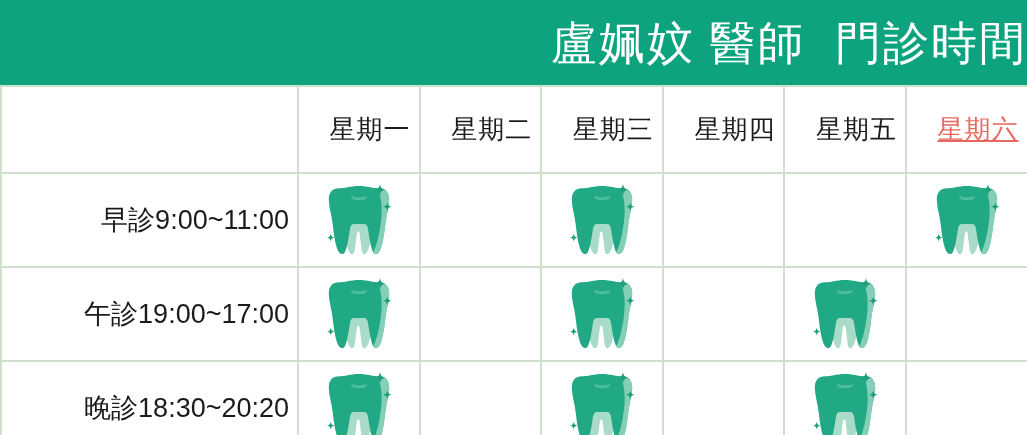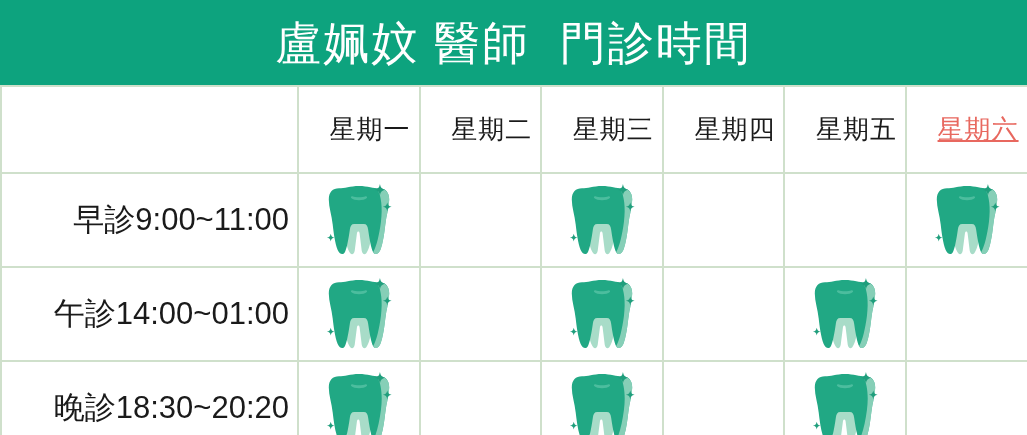--- a/index.html
+++ b/index.html
@@ -22,21 +22,21 @@
     flex-direction: column;
   }
 
   
   .title-banner {
     height: 85px;
     flex: 0 0 85px;
     background: #0da37e;
     display: flex;
     align-items: center;
-    justify-content: center;
+    justify-content: flex-end;
   }
   .title-text {
     color: #ffffff;
     font-size: 46px;
     line-height: 1;
     letter-spacing: 2px;
     white-space: pre;
     font-weight: 400;
   }
 
@@ -75,21 +75,21 @@
 
   .day-head {
     font-size: 26px;
     color: #1a1a1a;
     font-weight: 400;
     letter-spacing: 1px;
   }
   .day-head.weekend { color: #e8685f; text-decoration: underline; }
 
   .row-label {
-    font-size: 31px;
+    font-size: 27px;
     color: #1a1a1a;
     text-align: left;
     padding-left: 18px;
     letter-spacing: 0px;
     white-space: nowrap;
   }
 
   
   .slot-cell { position: relative; }
   .tooth-icon {
@@ -166,21 +166,21 @@
               <path d="M28 16.5 C31 19.5 41 19.5 44 16.5 C44.8 15.7 44 14.2 42.8 14.6 C39 15.9 33 15.9 29.2 14.6 C28 14.2 27.2 15.7 28 16.5 Z" fill="#4cbd9e"></path>
               <path d="M55.5 9 C58.5 14 60.5 26 58.5 41 C56.8 54 54 66 50.5 72 C52.5 75.5 56.2 74 58 69.5 C60.5 63 62 52.5 63 43.5 C64 34.5 67 26 67 18 C67 11.5 63.8 7.6 58.5 6.7 Z" fill="#a8dcc8" opacity="0.75"></path>
               <path d="M57.5 2 C58.3 6 59.4 7.1 63 7.9 C59.4 8.7 58.3 9.8 57.5 13.8 C56.7 9.8 55.6 8.7 52 7.9 C55.6 7.1 56.7 6 57.5 2 Z" fill="#1f9e7c"></path>
               <path d="M65 21 C65.6 24 66.5 24.9 69.5 25.5 C66.5 26.1 65.6 27 65 30 C64.4 27 63.5 26.1 60.5 25.5 C63.5 24.9 64.4 24 65 21 Z" fill="#1f9e7c"></path>
               <path d="M7 53 C7.5 55.6 8.3 56.4 11 57 C8.3 57.6 7.5 58.4 7 61 C6.5 58.4 5.7 57.6 3 57 C5.7 56.4 6.5 55.6 7 53 Z" fill="#1f9e7c"></path>
             </svg>
           </td>
         </tr>
 
         <tr>
-          <td class="row-label">午診14:00~01:00</td>
+          <td class="row-label">午診19:00~17:00</td>
           <td class="slot-cell">
             <svg class="tooth-icon" viewBox="0 0 72 78">
               <path d="M52.5 10 C50 14 47 19 47.5 27 C48 36 50 44 49 54 C48.2 62 46 70 43.5 73 C41.6 75.2 39.5 74 38.8 70.5 L36.6 52.5 C36.3 50.2 34.2 50.2 33.9 52.5 L31.6 70.5 C31 74 28.8 75.2 27 73 C24.4 70 22.2 62 21.4 54 C20.4 44 22.4 36 22.9 27 C23.4 19 20.4 14 18 10 Z" fill="#a8dcc8"></path>
               <path d="M36 4 C27 4 21 6.5 15.5 6.5 C9 6.5 5 10.5 5 18 C5 26 8 34.5 9 43.5 C10 52.5 11.5 63 14 69.5 C15.8 74 19.5 75.5 21.5 72 C23.5 68.5 25.5 57 26.6 49 C27.1 45.2 28.3 43.2 31 43.2 L41 43.2 C43.7 43.2 44.9 45.2 45.4 49 C46.5 57 48.5 68.5 50.5 72 C52.5 75.5 56.2 74 58 69.5 C60.5 63 62 52.5 63 43.5 C64 34.5 67 26 67 18 C67 10.5 63 6.5 56.5 6.5 C51 6.5 45 4 36 4 Z" fill="#21a884"></path>
               <path d="M28 16.5 C31 19.5 41 19.5 44 16.5 C44.8 15.7 44 14.2 42.8 14.6 C39 15.9 33 15.9 29.2 14.6 C28 14.2 27.2 15.7 28 16.5 Z" fill="#4cbd9e"></path>
               <path d="M55.5 9 C58.5 14 60.5 26 58.5 41 C56.8 54 54 66 50.5 72 C52.5 75.5 56.2 74 58 69.5 C60.5 63 62 52.5 63 43.5 C64 34.5 67 26 67 18 C67 11.5 63.8 7.6 58.5 6.7 Z" fill="#a8dcc8" opacity="0.75"></path>
               <path d="M57.5 2 C58.3 6 59.4 7.1 63 7.9 C59.4 8.7 58.3 9.8 57.5 13.8 C56.7 9.8 55.6 8.7 52 7.9 C55.6 7.1 56.7 6 57.5 2 Z" fill="#1f9e7c"></path>
               <path d="M65 21 C65.6 24 66.5 24.9 69.5 25.5 C66.5 26.1 65.6 27 65 30 C64.4 27 63.5 26.1 60.5 25.5 C63.5 24.9 64.4 24 65 21 Z" fill="#1f9e7c"></path>
               <path d="M7 53 C7.5 55.6 8.3 56.4 11 57 C8.3 57.6 7.5 58.4 7 61 C6.5 58.4 5.7 57.6 3 57 C5.7 56.4 6.5 55.6 7 53 Z" fill="#1f9e7c"></path>
             </svg>

